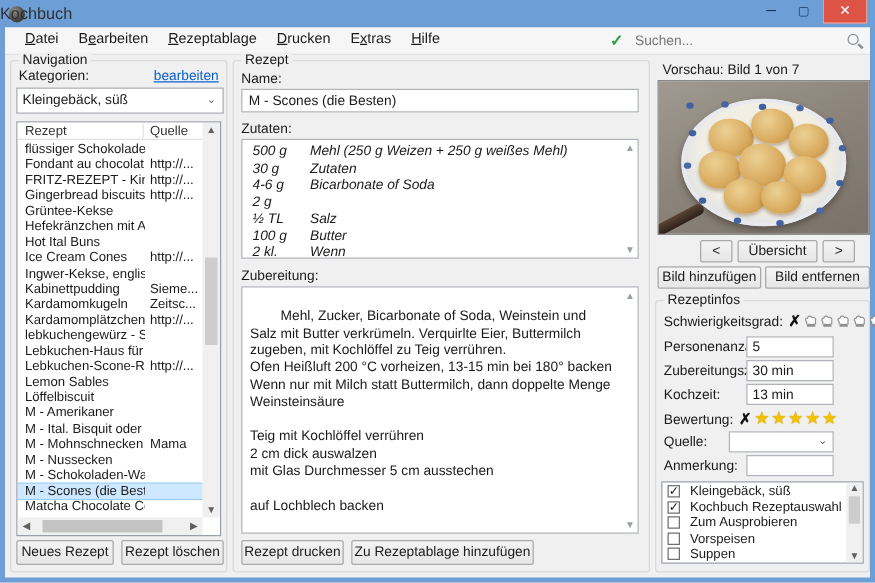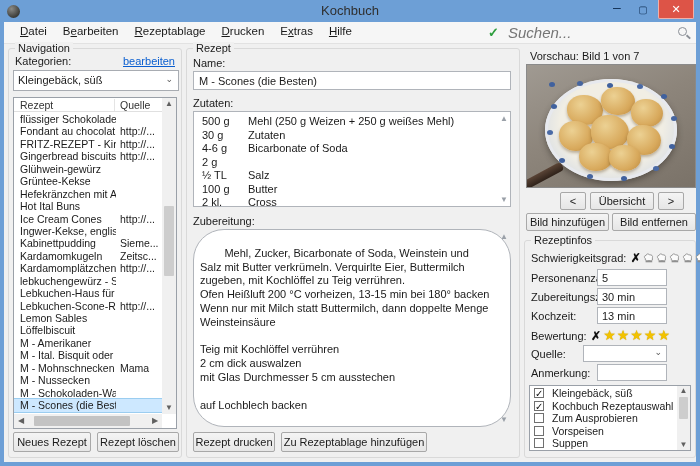--- a/index.html
+++ b/index.html
@@ -4,38 +4,38 @@
 <style>
   * { margin:0; padding:0; box-sizing:border-box; }
   html,body { width:700px; height:466px; font-family:"Liberation Sans", sans-serif; }
   body { position:relative; background:#fff; overflow:hidden; }
 
   .window { position:absolute; left:0; top:0; width:700px; height:466px;
             background:#6d9fd6; outline:1px solid #44699a; }
   .titlebar { position:absolute; left:0; top:0; width:100%; height:22px; }
   .app-icon { position:absolute; left:7px; top:5px; width:13px; height:13px; border-radius:50%;
               background:radial-gradient(circle at 35% 30%, #8a8a86, #3c3c38 70%); }
-  .title { position:absolute; left:0; right:0; top:3px; text-align:center; font-size:13px; color:#2f2f2f; }
+  .title { position:absolute; left:0; right:0; top:3px; font-size:13px; color:#2f2f2f; }
   .winbtn { position:absolute; top:0; height:20px; text-align:center; font-size:12px; color:#1d3least; }
   .btn-min { left:604px; width:26px; color:#16365c; line-height:14px; font-size:14px; }
   .btn-max { left:630px; width:26px; color:#16365c; line-height:20px; font-size:10px; }
   .btn-close { left:658px; width:36px; height:19px; background:#dd5447; border:1px solid #f0b0a8;
                border-top:none; color:#fff; line-height:18px; font-size:11px; border-radius:0 0 2px 2px; }
 
   .client { position:absolute; left:4px; top:22px; width:692px; height:440px; background:#f0f0f0; }
 
   
   .menubar { position:absolute; left:0; top:0; width:100%; height:22px; background:#f6f6f6;
              border-bottom:1px solid #e2e2e2; display:flex; align-items:flex-start; padding-left:8px; }
   .menu-item { font-size:11.5px; color:#1a1a1a; padding:3px 8px; cursor:default; }
   .menu-item u { text-decoration:underline; }
   .search-check { position:absolute; left:484px; top:3px; color:#2e9e3e; font-size:13px; font-weight:bold; }
   .search-input { position:absolute; left:504px; top:2px; width:158px; height:17px; border:none;
-                  background:transparent; font-size:15px; color:#9a9a9a;
-                  font-family:"Liberation Sans", sans-serif;font-style:italic; }
+                  background:transparent; font-size:11px; color:#9a9a9a;
+                  font-family:"Liberation Sans", sans-serif; }
   .search-glass { position:absolute; left:674px; top:5px; width:9px; height:9px;
                   border:1.4px solid #8a8f96; border-radius:50%; }
   .search-glass:after { content:""; position:absolute; left:7px; top:8px; width:5px; height:1.6px;
                   background:#8a8f96; transform:rotate(42deg); }
 
   
   .groupbox { position:absolute; border:1px solid #d9d9d9; border-radius:3px; }
   .grouplabel { position:absolute; top:-7px; left:6px; background:#f0f0f0; padding:0 3px;
                 font-size:11px; color:#1a1a1a; }
 
@@ -169,24 +169,20 @@
             </div>
             <div class="rrow">
               <span class="nm">FRITZ-REZEPT  -  Kinder...</span>
               <span class="src">http://...</span>
             </div>
             <div class="rrow">
               <span class="nm">Gingerbread biscuits</span>
               <span class="src">http://...</span>
             </div>
             <div class="rrow">
-              <span class="nm">Glühwein-gewürz</span>
-              <span class="src"></span>
-            </div>
-            <div class="rrow">
               <span class="nm">Grüntee-Kekse</span>
               <span class="src"></span>
             </div>
             <div class="rrow">
               <span class="nm">Hefekränzchen mit Anis un...</span>
               <span class="src"></span>
             </div>
             <div class="rrow">
               <span class="nm">Hot Ital Buns</span>
               <span class="src"></span>
@@ -278,21 +274,21 @@
 
     <div class="groupbox rec-group">
       <span class="grouplabel">Rezept</span>
 
       <span class="lbl" style="position:absolute;left:6px;top:8px;">Name:</span>
       <div class="tbox" style="position:absolute;left:6px;top:22px;right:8px;height:19px;padding:3px 5px;">
         <span>M - Scones (die Besten)</span>
       </div>
 
       <span class="lbl" style="position:absolute;left:6px;top:48px;">Zutaten:</span>
-      <div class="tbox" style="position:absolute;left:6px;top:62px;right:8px;height:96px;padding:3px 4px 3px 8px;overflow:hidden;">
+      <div class="tbox" style="position:absolute;left:6px;top:62px;right:8px;height:96px;padding:3px 4px 3px 8px;overflow:hidden;font-style:italic;">
         <div id="ing-mount">
             <div class="ing-row">
               <span class="ing-qty">500 g</span>
               <span>Mehl (250 g Weizen + 250 g weißes Mehl)</span>
             </div>
             <div class="ing-row">
               <span class="ing-qty">30 g</span>
               <span>Zutaten</span>
             </div>
             <div class="ing-row">
@@ -305,30 +301,30 @@
             <div class="ing-row">
               <span class="ing-qty">½ TL</span>
               <span>Salz</span>
             </div>
             <div class="ing-row">
               <span class="ing-qty">100 g</span>
               <span>Butter</span>
             </div>
             <div class="ing-row">
               <span class="ing-qty">2 kl.</span>
-              <span>Cross</span>
+              <span>Wenn</span>
             </div>
           </div>
         <span class="mini-arrow" style="top:2px;">▲</span>
         <span class="mini-arrow" style="bottom:2px;">▼</span>
       </div>
 
       <span class="lbl" style="position:absolute;left:6px;top:166px;">Zubereitung:</span>
       <div class="tbox" style="position:absolute;left:6px;top:180px;right:8px;bottom:30px;padding:3px 20px 3px 6px;
-                  font-size:11px;line-height:13.8px;white-space:pre-wrap;overflow:hidden;border-radius:31px;">
+                  font-size:11px;line-height:13.8px;white-space:pre-wrap;overflow:hidden;">
         <span>Mehl, Zucker, Bicarbonate of Soda, Weinstein und Salz mit Butter verkrümeln. Verquirlte Eier, Buttermilch zugeben, mit Kochlöffel zu Teig verrühren.
 Ofen Heißluft 200 °C vorheizen, 13-15 min bei 180° backen
 Wenn nur mit Milch statt Buttermilch, dann doppelte Menge Weinsteinsäure
 
 Teig mit Kochlöffel verrühren
 2 cm dick auswalzen
 mit Glas Durchmesser 5 cm ausstechen
 
 auf Lochblech backen</span>
       </div>

